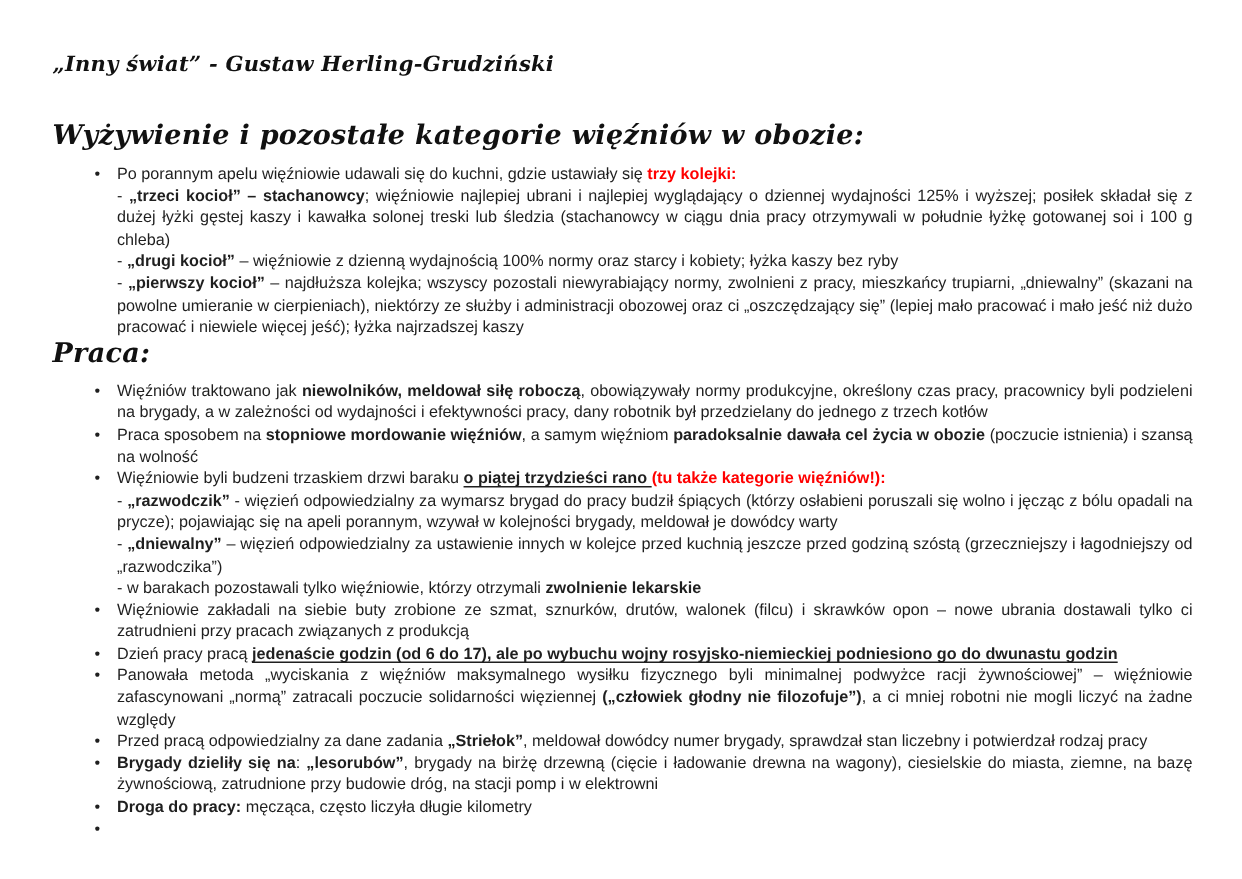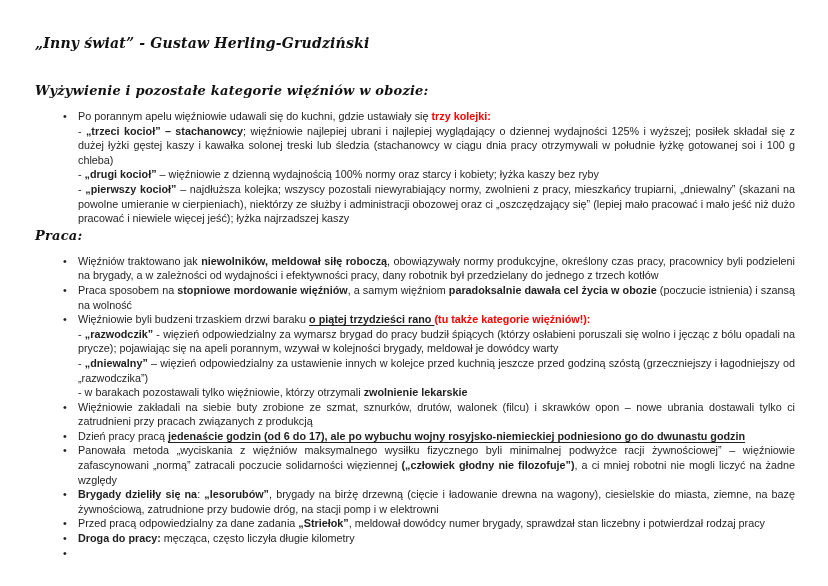--- a/index.html
+++ b/index.html
@@ -23,21 +23,21 @@
     font-weight: bold;
     letter-spacing: 0.2px;
     color: #111111;
   }
   h1.title {
     font-size: 14px;
     margin: 0 0 29px 0;
     line-height: 18px;
   }
   h2.section-heading {
-    font-size: 13px;
+    font-size: 18px;
     margin: 0 0 9px 0;
     line-height: 19px;
   }
   section.doc-section + section.doc-section { }
   ul.bullets {
     margin: 0 0 0 27px;
     padding: 0;
     list-style: none;
     width: 733px;
   }
@@ -73,19 +73,19 @@
 
   <section class="doc-section">
     <h2 class="section-heading script">Praca:</h2>
     <ul class="bullets">
         <li><span>Więźniów traktowano jak </span><span class="b">niewolników, meldował siłę roboczą</span><span>, obowiązywały normy produkcyjne, określony czas pracy, pracownicy byli podzieleni na brygady, a w zależności od wydajności i efektywności pracy, dany robotnik był przedzielany do jednego z trzech kotłów</span></li>
         <li><span>Praca sposobem na </span><span class="b">stopniowe mordowanie więźniów</span><span>, a samym więźniom </span><span class="b">paradoksalnie dawała cel życia w obozie</span><span> (poczucie istnienia) i szansą na wolność</span></li>
         <li><span>Więźniowie byli budzeni trzaskiem drzwi baraku </span><span class="b u">o piątej trzydzieści rano </span><span class="b red">(tu także kategorie więźniów!):</span><br><span>- </span><span class="b">„razwodczik”</span><span> - więzień odpowiedzialny za wymarsz brygad do pracy budził śpiących (którzy osłabieni poruszali się wolno i jęcząc z bólu opadali na prycze); pojawiając się na apeli porannym, wzywał w kolejności brygady, meldował je dowódcy warty</span><br><span>- </span><span class="b">„dniewalny”</span><span> – więzień odpowiedzialny za ustawienie innych w kolejce przed kuchnią jeszcze przed godziną szóstą (grzeczniejszy i łagodniejszy od „razwodczika”)</span><br><span>- w barakach pozostawali tylko więźniowie, którzy otrzymali </span><span class="b">zwolnienie lekarskie</span></li>
         <li><span>Więźniowie zakładali na siebie buty zrobione ze szmat, sznurków, drutów, walonek (filcu) i skrawków opon – nowe ubrania dostawali tylko ci zatrudnieni przy pracach związanych z produkcją</span></li>
         <li><span>Dzień pracy pracą </span><span class="b u">jedenaście godzin (od 6 do 17), ale po wybuchu wojny rosyjsko-niemieckiej podniesiono go do dwunastu godzin</span></li>
         <li><span>Panowała metoda „wyciskania z więźniów maksymalnego wysiłku fizycznego byli minimalnej podwyżce racji żywnościowej” – więźniowie zafascynowani „normą” zatracali poczucie solidarności więziennej </span><span class="b i">(„człowiek głodny nie filozofuje”)</span><span>, a ci mniej robotni nie mogli liczyć na żadne względy</span></li>
+        <li><span>Przed pracą odpowiedzialny za dane zadania </span><span class="b">„Striełok”</span><span>, meldował dowódcy numer brygady, sprawdzał stan liczebny i potwierdzał rodzaj pracy</span></li>
         <li><span class="b">Brygady dzieliły się na</span><span>: </span><span class="b">„lesorubów”</span><span>, brygady na birżę drzewną (cięcie i ładowanie drewna na wagony), ciesielskie do miasta, ziemne, na bazę żywnościową, zatrudnione przy budowie dróg, na stacji pomp i w elektrowni</span></li>
-        <li><span>Przed pracą odpowiedzialny za dane zadania </span><span class="b">„Striełok”</span><span>, meldował dowódcy numer brygady, sprawdzał stan liczebny i potwierdzał rodzaj pracy</span></li>
         <li><span class="b">Droga do pracy:</span><span> męcząca, często liczyła długie kilometry</span></li>
         <li></li>
       </ul>
   </section>
 </div>
 
 </body></html>

